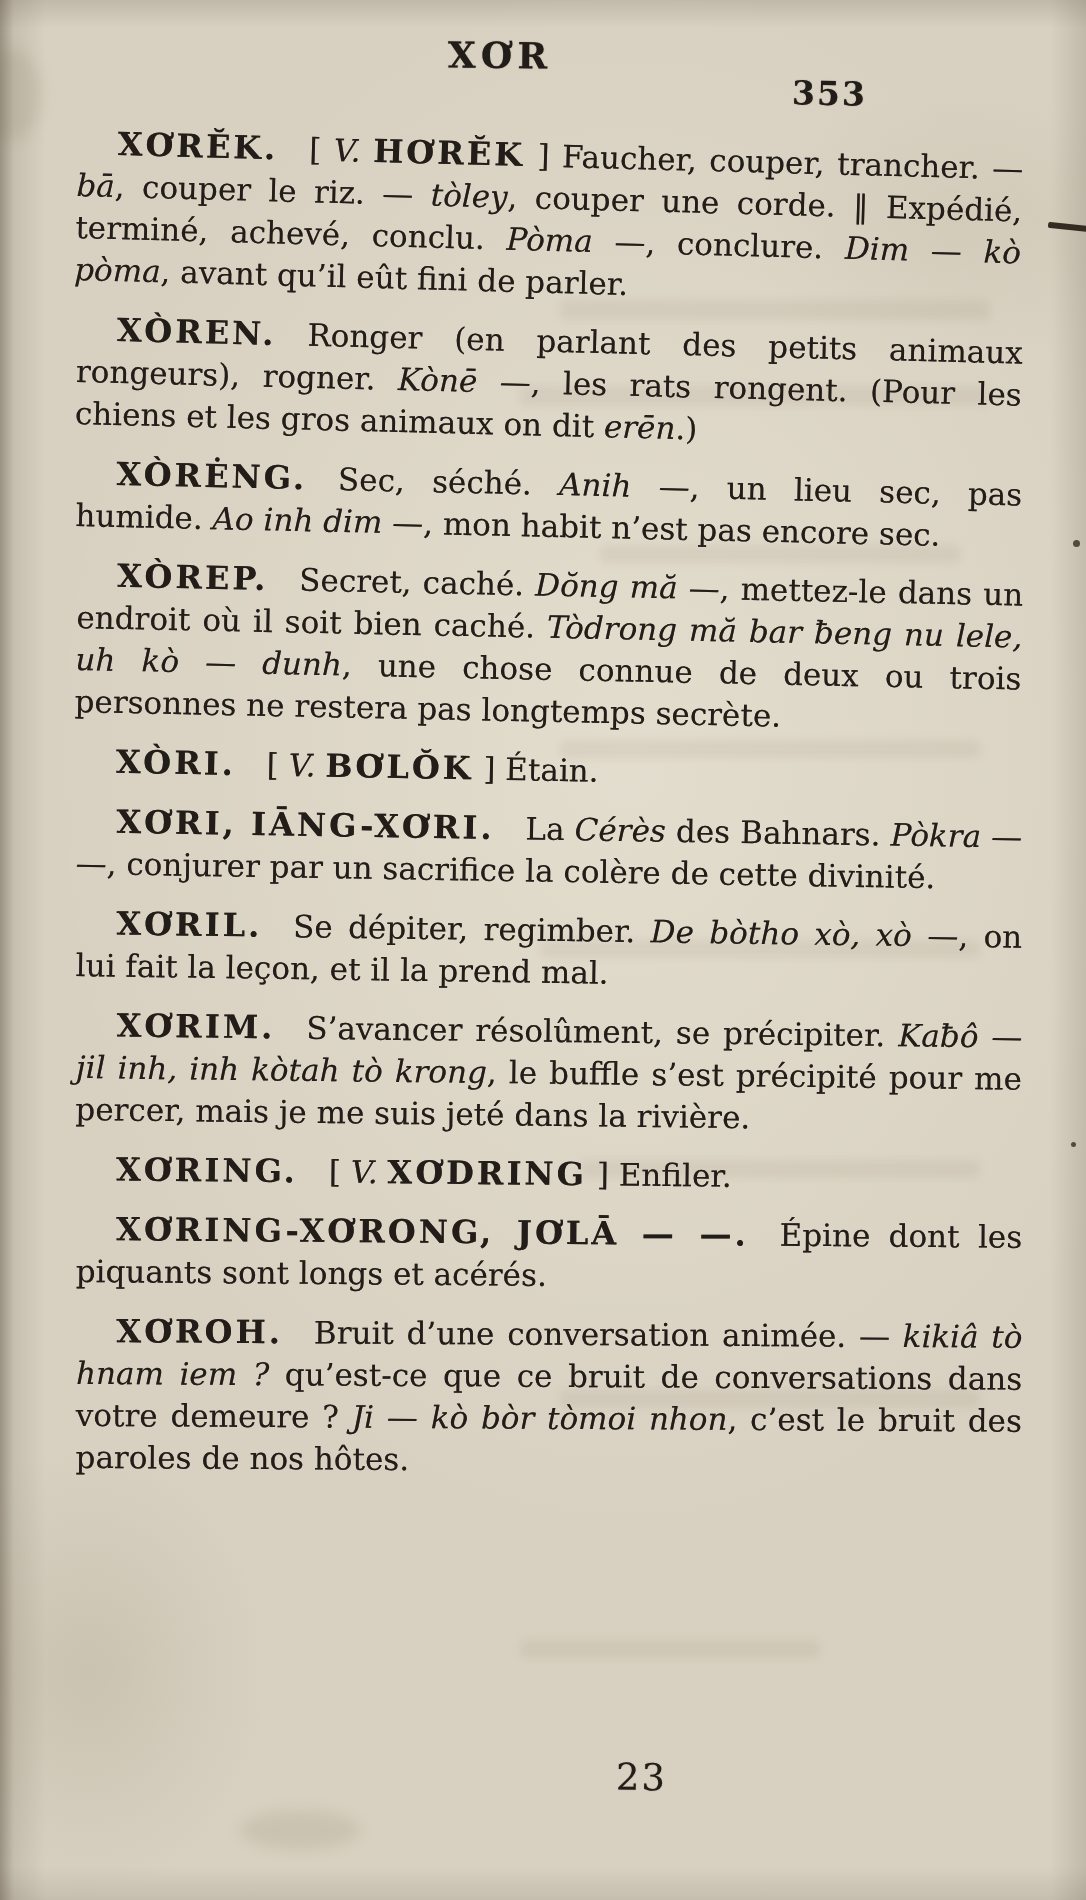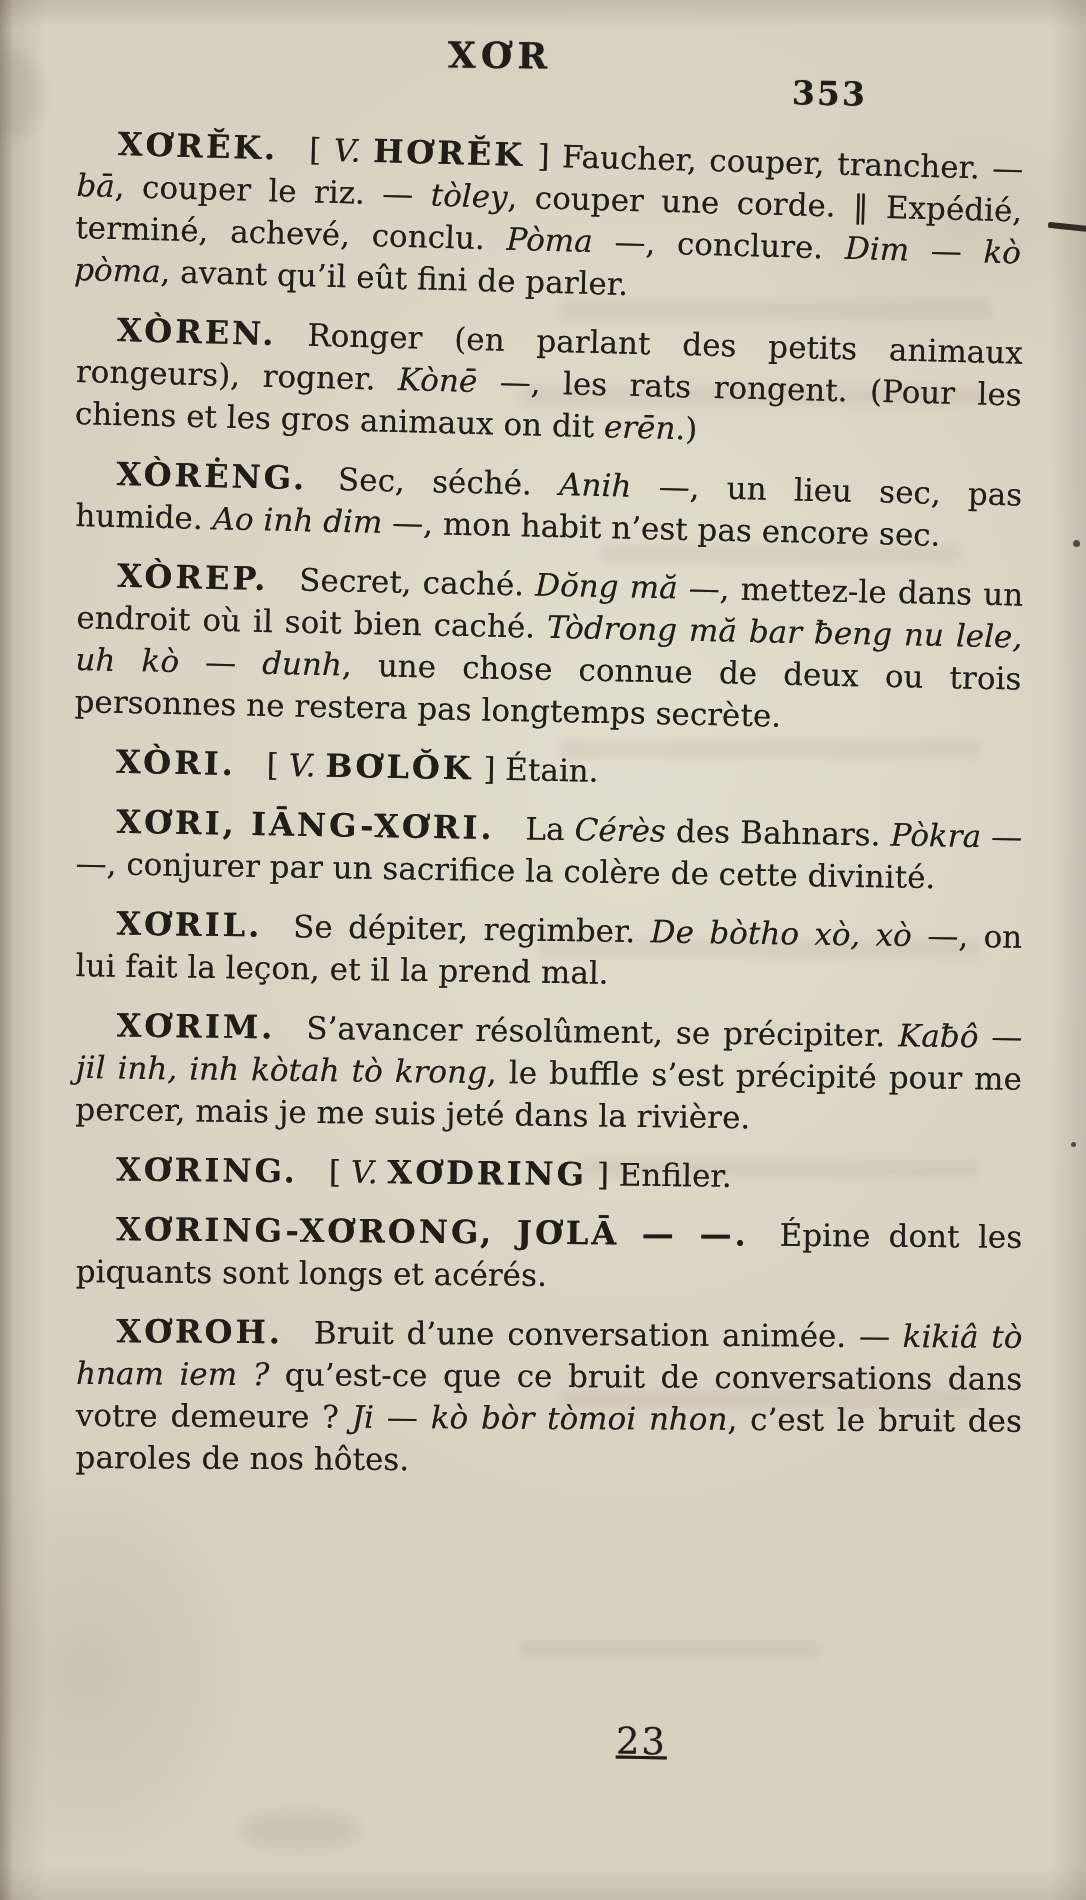--- a/index.html
+++ b/index.html
@@ -38,25 +38,24 @@
   .entry{
     margin:0 0 18px 0;
     text-indent:40px;
     transform-origin:0 50%;
     text-shadow:0 0 0.6px rgba(30,24,18,0.6);
   }
   .hw{font-weight:bold;letter-spacing:3px;font-size:32px;}
   .caps{font-weight:bold;letter-spacing:3px;font-size:32px;}
   .it{font-style:italic;}
   .signature{
-    position:absolute;top:1720px;left:616px;
+    position:absolute;top:1756px;left:616px;
     font-size:37px;letter-spacing:2px;
     transform:rotate(1deg);
     text-shadow:0 0 1px rgba(34,28,22,0.5);
-    text-decoration:underline;
   }
   
   .edge-dash{
     position:absolute;top:224px;right:-4px;width:42px;height:6px;
     background:#342c23;transform:rotate(6deg);border-radius:2px;
   }
   .edge-dot{
     position:absolute;width:7px;height:7px;border-radius:50%;
     background:rgba(52,44,35,0.8);
   }

